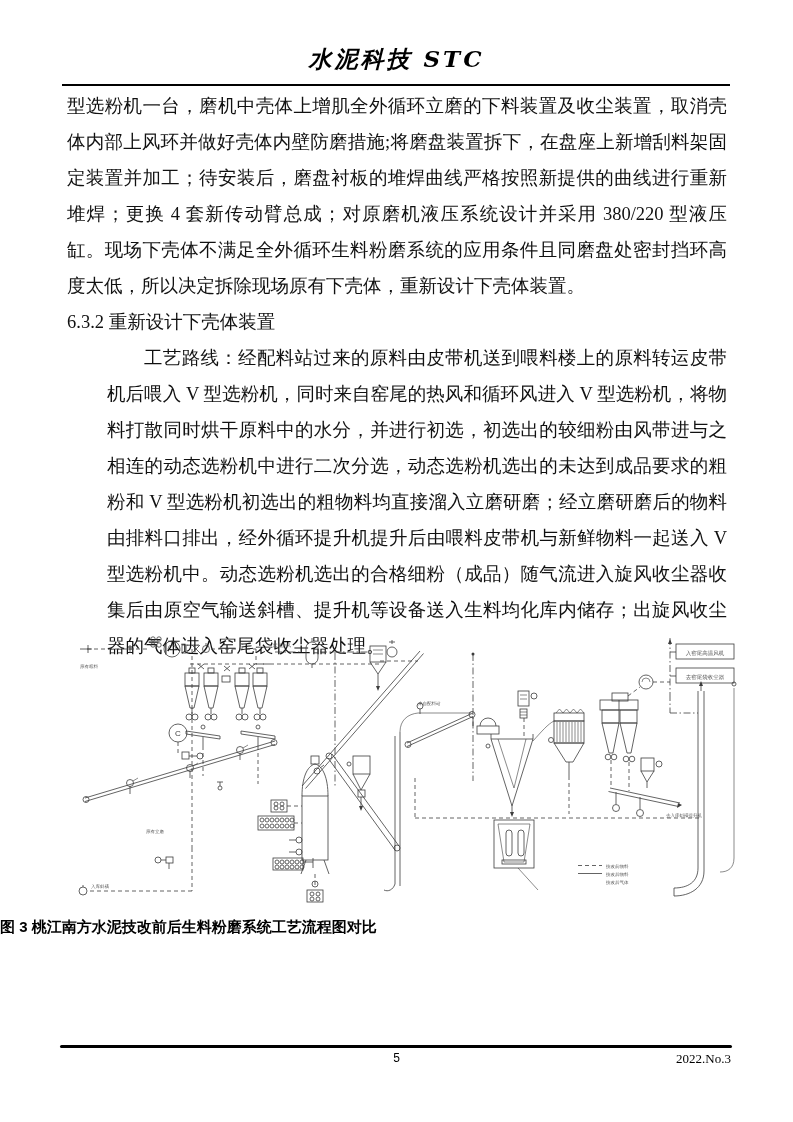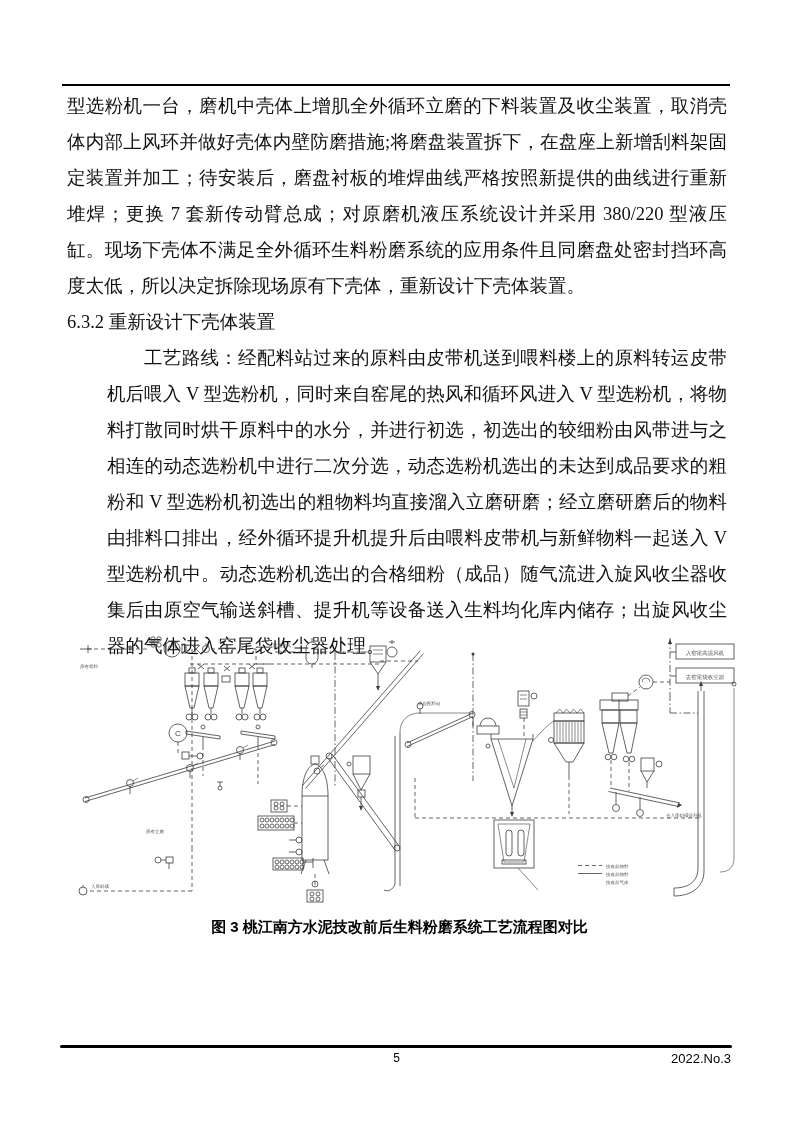--- a/index.html
+++ b/index.html
@@ -16,52 +16,53 @@
   .header-rule{position:absolute;top:84px;left:62px;width:668px;height:2px;background:#000;}
   .content{
     position:absolute;top:88px;left:67px;width:660px;
     font-size:18.5px;line-height:36px;text-align:justify;text-justify:inter-ideograph;
   }
   .content p{margin:0;}
   .content .heading{margin:0;font-weight:normal;font-size:18.5px;line-height:36px;}
   .content .indent{text-indent:2em;margin-left:40px;}
   .figure-wrap{position:absolute;top:636px;left:70px;width:690px;height:272px;}
   .caption{
-    position:absolute;top:918px;left:16px;width:767px;text-align:center;
+    position:absolute;top:918px;left:0;width:767px;text-align:left;
     font-family:"Liberation Sans","DejaVu Sans",sans-serif;font-weight:bold;font-size:15px;color:#000;
   }
   .footer-rule{position:absolute;top:1045px;left:60px;width:672px;height:3px;background:#000;border-radius:2px;}
   .page-num{
     position:absolute;top:1051px;left:0;width:793px;text-align:center;
     font-family:"Liberation Sans","DejaVu Sans",sans-serif;font-size:12px;color:#000;
   }
   .issue{
     position:absolute;top:1051px;right:62px;
-    font-family:Liberation Sans, sans-serif;font-size:13px;color:#000;
+    font-family:Liberation Serif, serif;font-size:13px;color:#000;
   }
   
   svg .ln{stroke:#3c3c3c;stroke-width:0.8;fill:none;}
   svg .thin{stroke:#3c3c3c;stroke-width:0.6;fill:none;}
   svg .dsh{stroke-dasharray:4 3;}
   svg .ddot{stroke-dasharray:7 2.5 1.5 2.5;}
   svg .fillsym{fill:#3c3c3c;stroke:none;}
   svg text{font-family:"Liberation Sans","DejaVu Sans",sans-serif;fill:#555;stroke:none;}
   svg .t4{font-size:4.5px;}
   svg .t6{font-size:5.5px;}
   svg .tc{text-anchor:middle;}
 </style>
 </head>
 <body>
 
 <div class="page">
 
+  <div class="header-title">水泥科技  STC</div>
   <div class="header-rule"></div>
 
   <div class="content">
-    <p>型选粉机一台，磨机中壳体上增肌全外循环立磨的下料装置及收尘装置，取消壳体内部上风环并做好壳体内壁防磨措施;将磨盘装置拆下，在盘座上新增刮料架固定装置并加工；待安装后，磨盘衬板的堆焊曲线严格按照新提供的曲线进行重新堆焊；更换 7 套新传动臂总成；对原磨机液压系统设计并采用 380/220 型液压缸。现场下壳体不满足全外循环生料粉磨系统的应用条件且同磨盘处密封挡环高度太低，所以决定拆除现场原有下壳体，重新设计下壳体装置。</p>
+    <p>型选粉机一台，磨机中壳体上增肌全外循环立磨的下料装置及收尘装置，取消壳体内部上风环并做好壳体内壁防磨措施;将磨盘装置拆下，在盘座上新增刮料架固定装置并加工；待安装后，磨盘衬板的堆焊曲线严格按照新提供的曲线进行重新堆焊；更换 4 套新传动臂总成；对原磨机液压系统设计并采用 380/220 型液压缸。现场下壳体不满足全外循环生料粉磨系统的应用条件且同磨盘处密封挡环高度太低，所以决定拆除现场原有下壳体，重新设计下壳体装置。</p>
     <p class="heading">6.3.2 重新设计下壳体装置</p>
     <p class="indent">工艺路线：经配料站过来的原料由皮带机送到喂料楼上的原料转运皮带机后喂入 V 型选粉机，同时来自窑尾的热风和循环风进入 V 型选粉机，将物料打散同时烘干原料中的水分，并进行初选，初选出的较细粉由风带进与之相连的动态选粉机中进行二次分选，动态选粉机选出的未达到成品要求的粗粉和 V 型选粉机初选出的粗物料均直接溜入立磨研磨；经立磨研磨后的物料由排料口排出，经外循环提升机提升后由喂料皮带机与新鲜物料一起送入 V 型选粉机中。动态选粉机选出的合格细粉（成品）随气流进入旋风收尘器收集后由原空气输送斜槽、提升机等设备送入生料均化库内储存；出旋风收尘器的气体进入窑尾袋收尘器处理。</p>
   </div>
 
   <div class="figure-wrap">
     <svg width="690" height="272" viewBox="0 0 690 272">
       <g class="ln">
 
         <path class="dsh" d="M10,13 H78"></path>
         <path d="M18,9 V17 M14,13 H22"></path>

